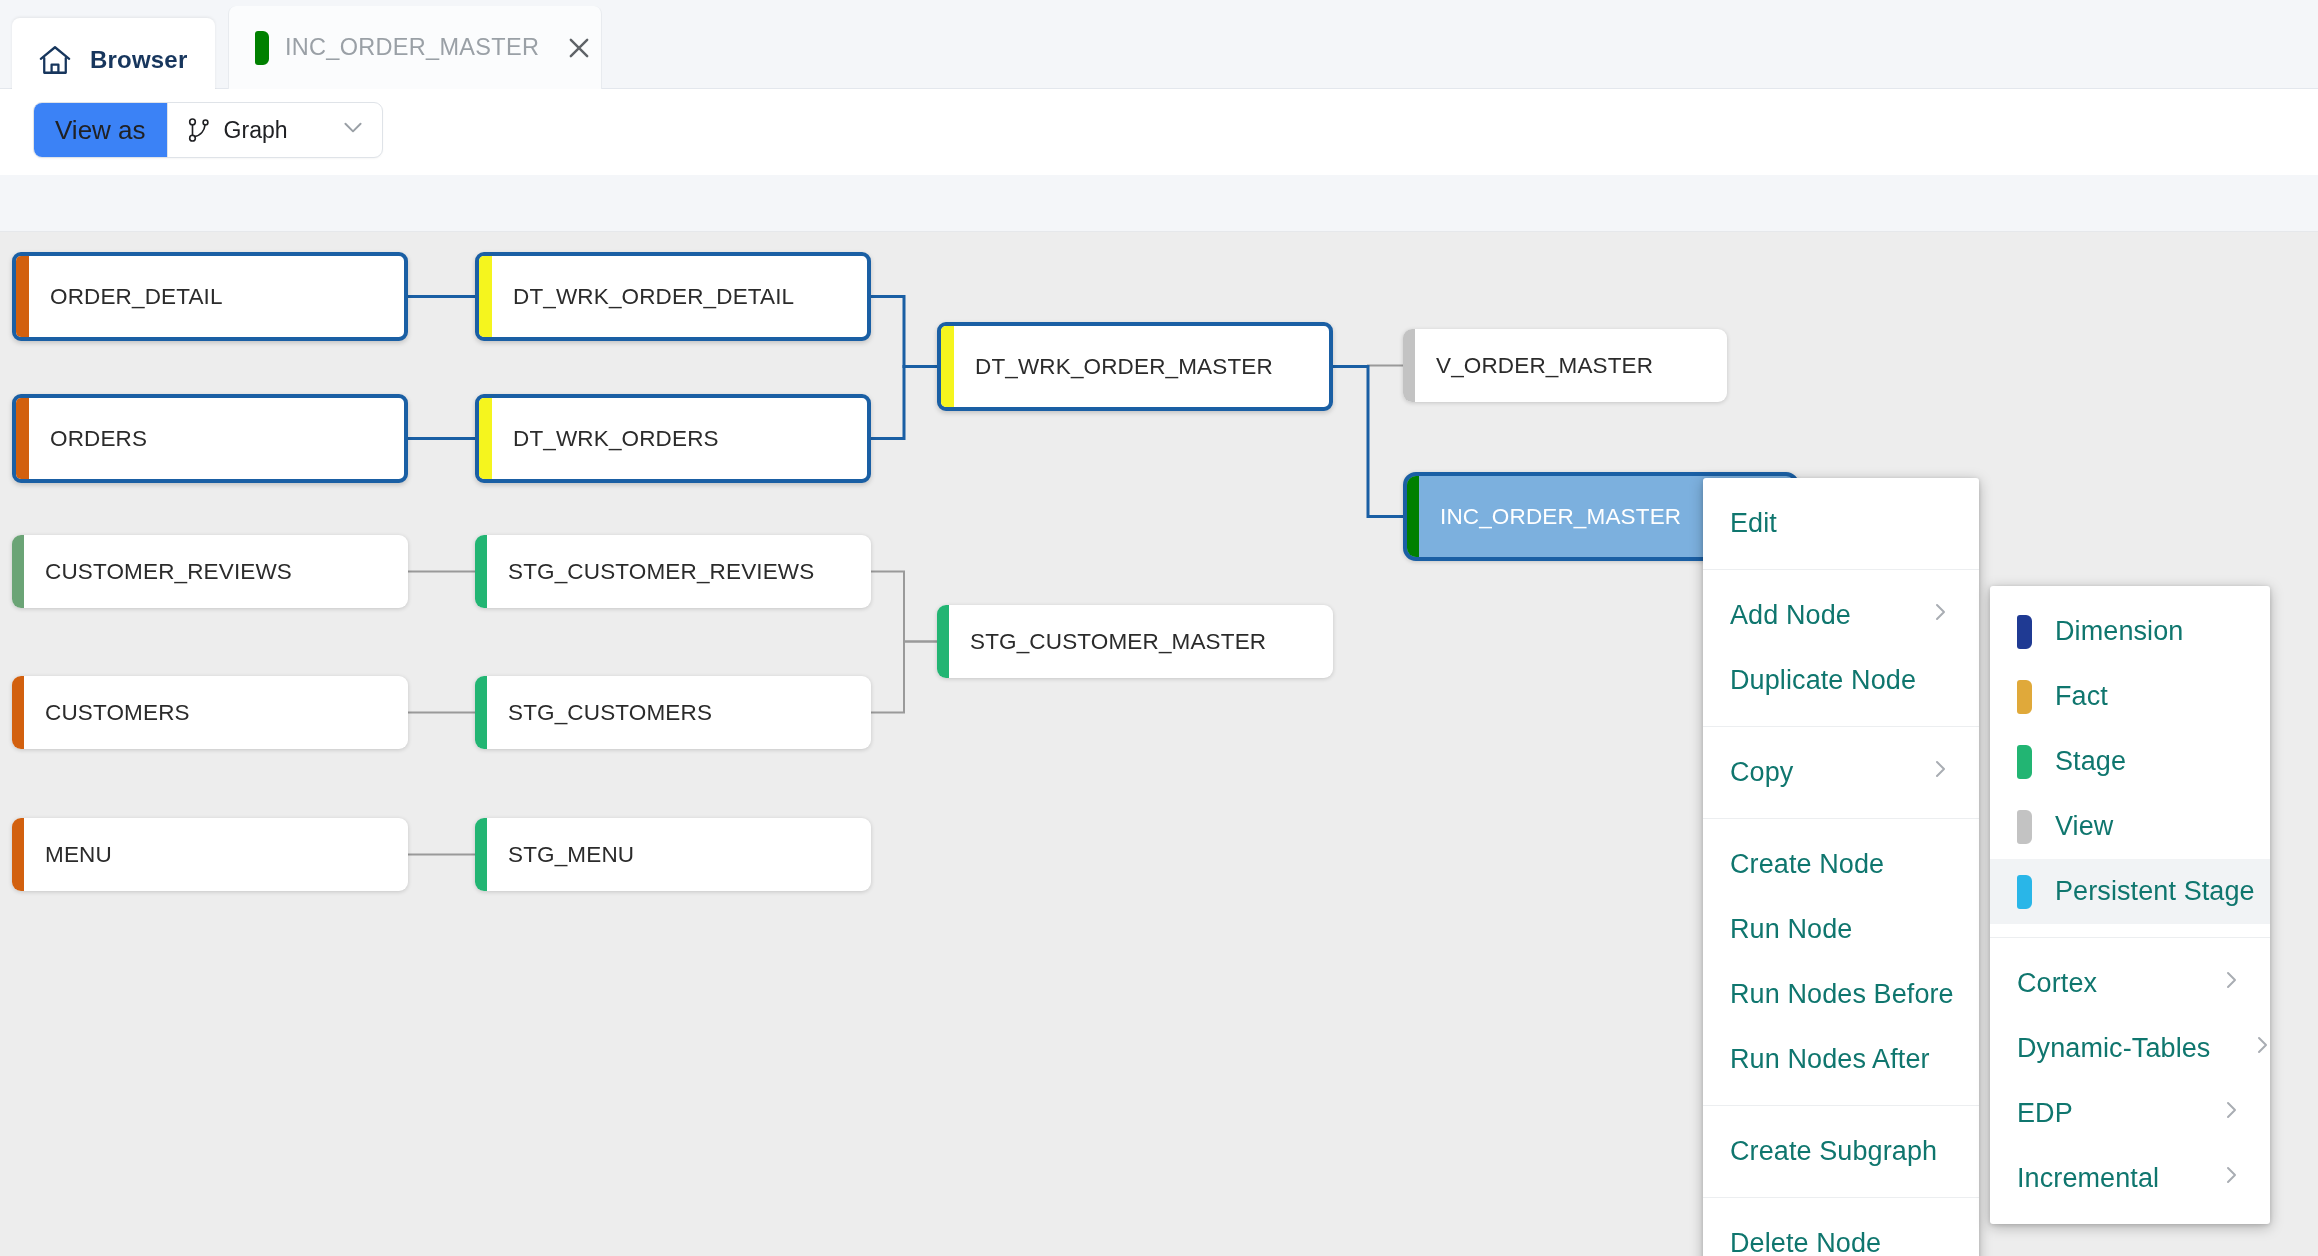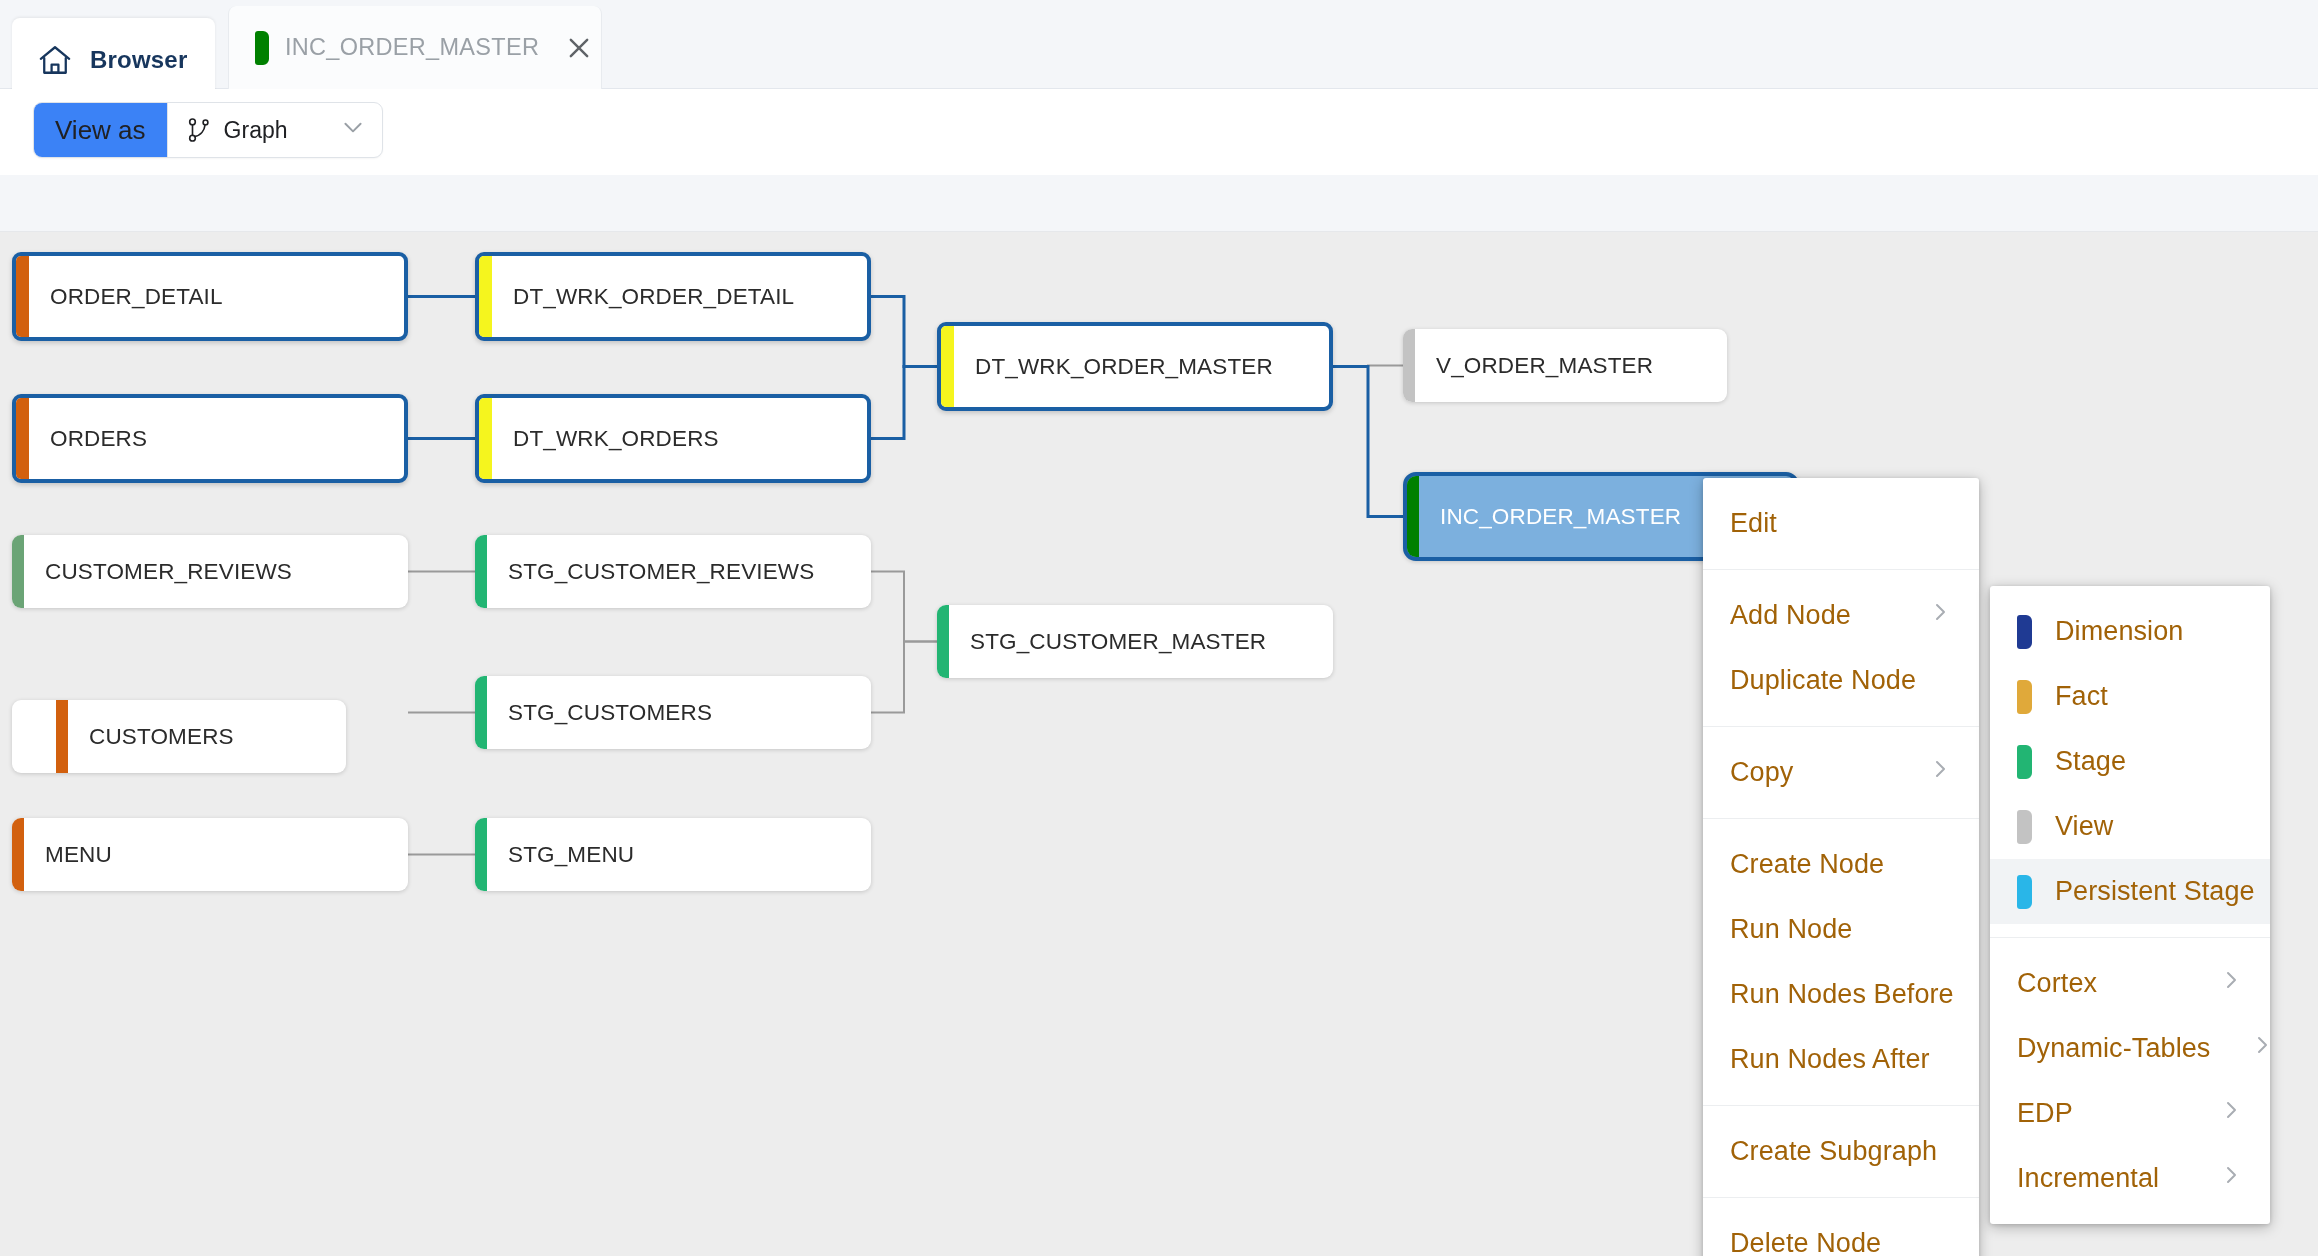--- a/index.html
+++ b/index.html
@@ -137,21 +137,21 @@
     background: #ffffff;
     border-radius: 3px;
     box-shadow: 0 3px 14px rgba(0,0,0,.26), 0 1px 4px rgba(0,0,0,.14);
     padding: 0; z-index: 40;
   }
   .mgroup { padding: 13px 0; }
   .mgroup + .mgroup { border-top: 1px solid #eceef0; }
   .mitem {
     display: flex; align-items: center;
     height: 65px; padding: 0 27px;
-    font-size: 27px; color: #a16207;
+    font-size: 27px; color: #0f766e;
     cursor: pointer; white-space: nowrap;
     letter-spacing: .1px;
   }
   .mitem .arrow { margin-left: auto; padding-left: 40px; color: #a9adb3; }
   .mitem .mswatch {
     width: 15px; height: 34px; flex: none; margin-right: 23px;
     border-radius: 3px 6px 6px 3px;
   }
   .mitem.active { background: #f1f3f5; }
 
@@ -264,21 +264,21 @@
           <span class="nlabel">CUSTOMER_REVIEWS</span>
         </div>
         <div class="node" style="left: 475px; top: 303px; width: 396px; height: 73px;">
           <span class="bar" style="background: rgb(34, 181, 115);"></span>
           <span class="nlabel">STG_CUSTOMER_REVIEWS</span>
         </div>
         <div class="node" style="left: 937px; top: 373px; width: 396px; height: 73px;">
           <span class="bar" style="background: rgb(34, 181, 115);"></span>
           <span class="nlabel">STG_CUSTOMER_MASTER</span>
         </div>
-        <div class="node" style="left: 12px; top: 468px; width: 334px; height: 73px; padding-left: 44px;">
+        <div class="node" style="left: 12px; top: 444px; width: 396px; height: 73px;">
           <span class="bar" style="background: rgb(210, 96, 14);"></span>
           <span class="nlabel">CUSTOMERS</span>
         </div>
         <div class="node" style="left: 475px; top: 444px; width: 396px; height: 73px;">
           <span class="bar" style="background: rgb(34, 181, 115);"></span>
           <span class="nlabel">STG_CUSTOMERS</span>
         </div>
         <div class="node" style="left: 12px; top: 586px; width: 396px; height: 73px;">
           <span class="bar" style="background: rgb(210, 96, 14);"></span>
           <span class="nlabel">MENU</span>

